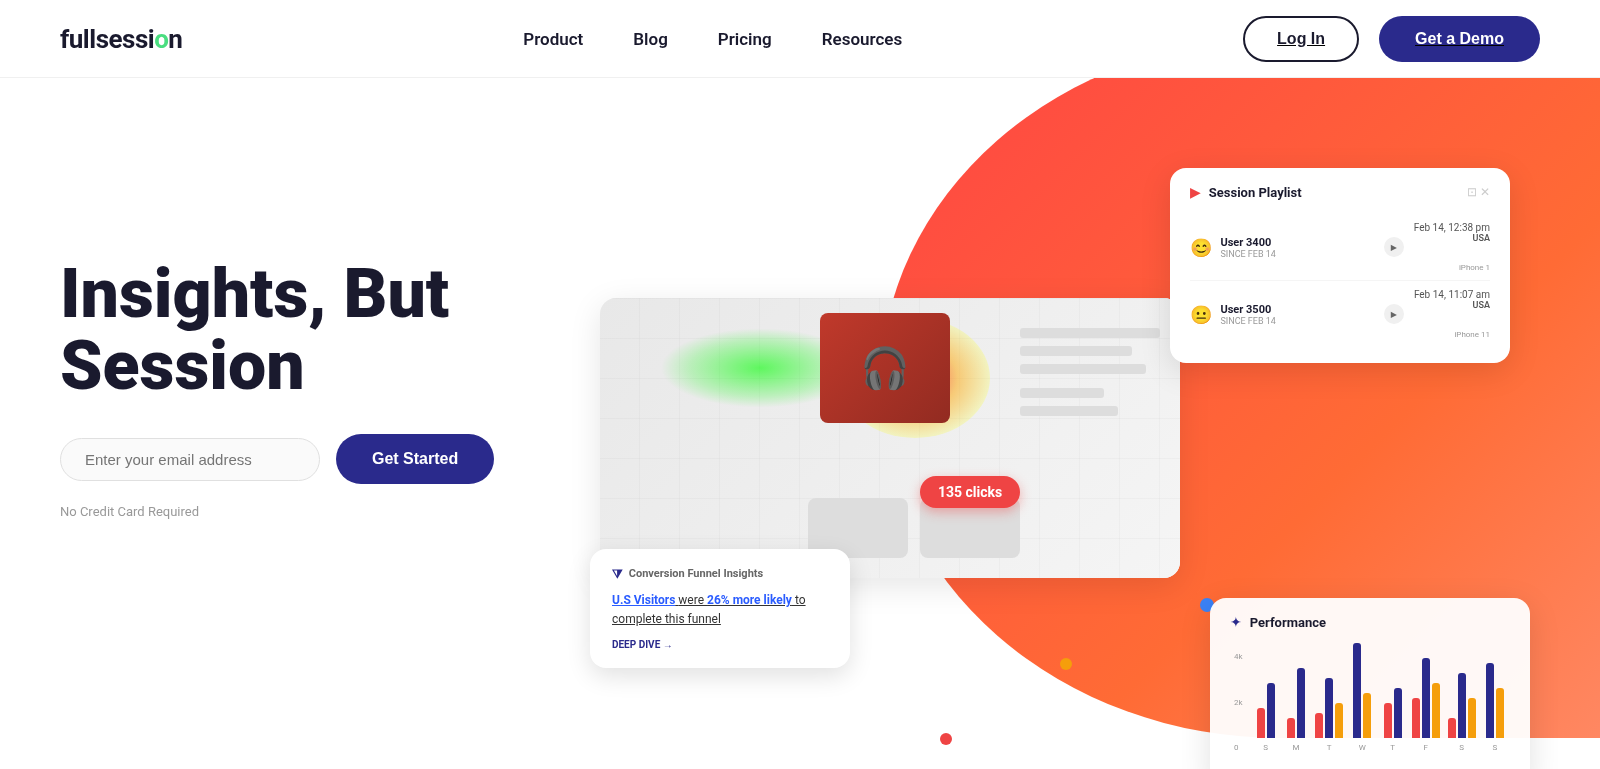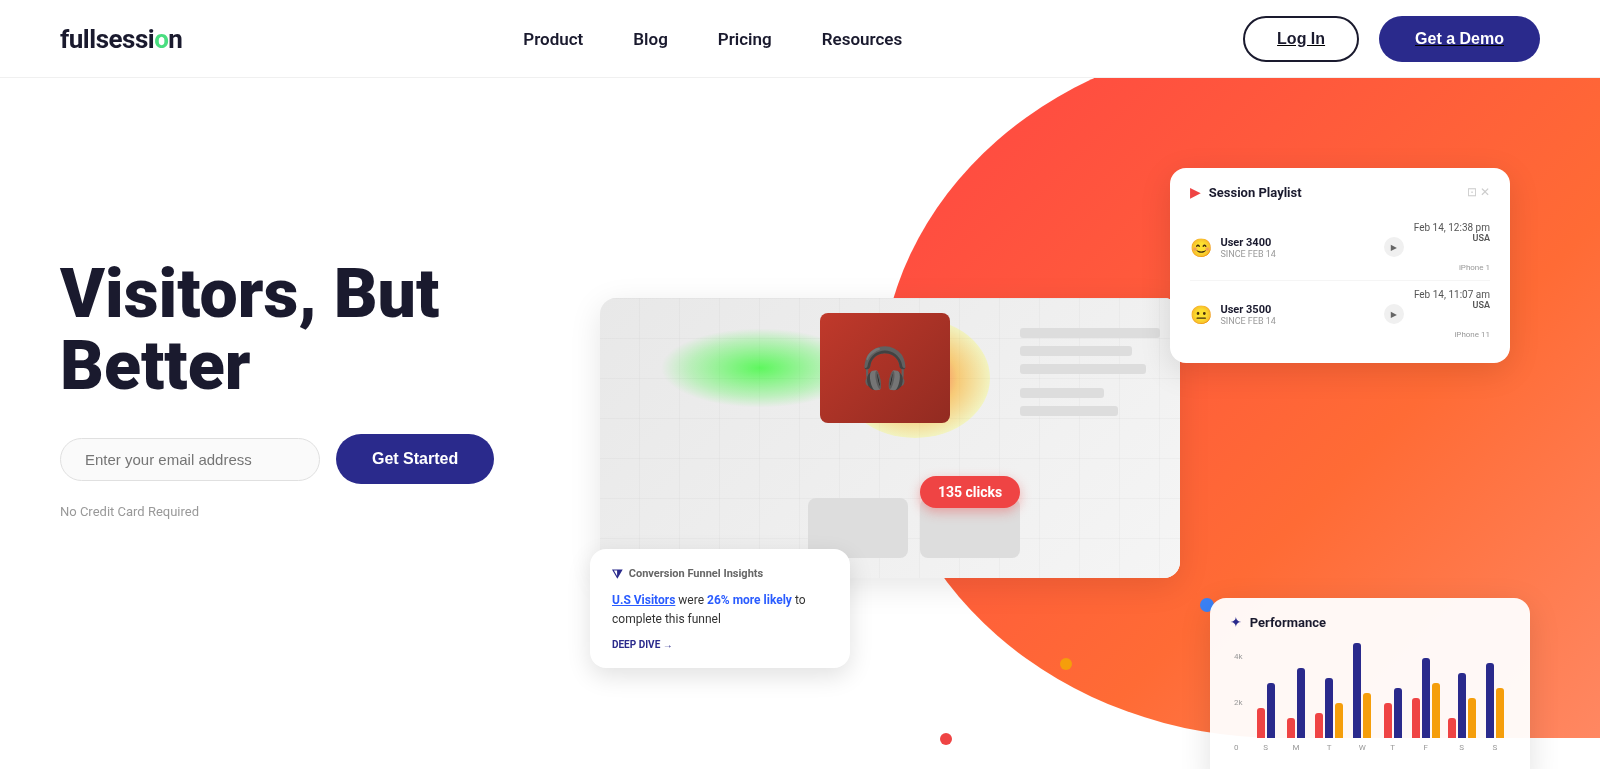--- a/index.html
+++ b/index.html
@@ -147,21 +147,21 @@
     .placeholder-rows .gray-bar { height: 10px; margin-bottom: 8px; border-radius: 3px; }
 
     
     .card-funnel {
       position: absolute; bottom: 120px; left: 10px;
       background: #fff; border-radius: 16px; padding: 18px 22px;
       box-shadow: 0 8px 24px rgba(0,0,0,0.12); width: 260px; z-index: 6;
     }
     .funnel-title { font-size: 11px; font-weight: 700; color: #666; margin-bottom: 10px; display: flex; align-items: center; gap: 6px; }
     .funnel-icon { color: #2a2a8c; font-size: 12px; }
-    .funnel-text { font-size: 12px; color: #333; line-height: 1.6; }
+    .funnel-text { font-size: 12px; color: #333; line-height: 1.6; text-decoration: underline; }
     .funnel-link { color: #2a5cff; font-weight: 700; text-decoration: underline; }
     .funnel-highlight { color: #2a5cff; font-weight: 700; }
     .funnel-deepdive { font-size: 10px; color: #2a2a8c; font-weight: 700; margin-top: 10px; cursor: pointer; }
 
     
     .card-performance {
       position: absolute; bottom: 0px; right: 10px;
       background: rgba(255,255,255,0.95); border-radius: 16px; padding: 16px 20px;
       box-shadow: 0 8px 32px rgba(0,0,0,0.12); width: 320px; height: 190px; z-index: 5;
     }
@@ -211,21 +211,21 @@
     <button class="btn-demo">Get a Demo</button>
   </div>
 </nav>
 
 <section class="hero">
   <div class="red-blob"></div>
 
   <div class="hero-left">
     <h1 class="hero-title">
       <br>
-      <span>Visitors, But Better</span>
+      <span>Insights, But Session</span>
     </h1>
     <div class="hero-input-row">
       <input class="email-input" type="email" placeholder="Enter your email address" style="">
       <button class="btn-started">Get Started</button>
     </div>
     <p class="no-cc">No Credit Card Required</p>
   </div>
 
   <div class="hero-right">
 

